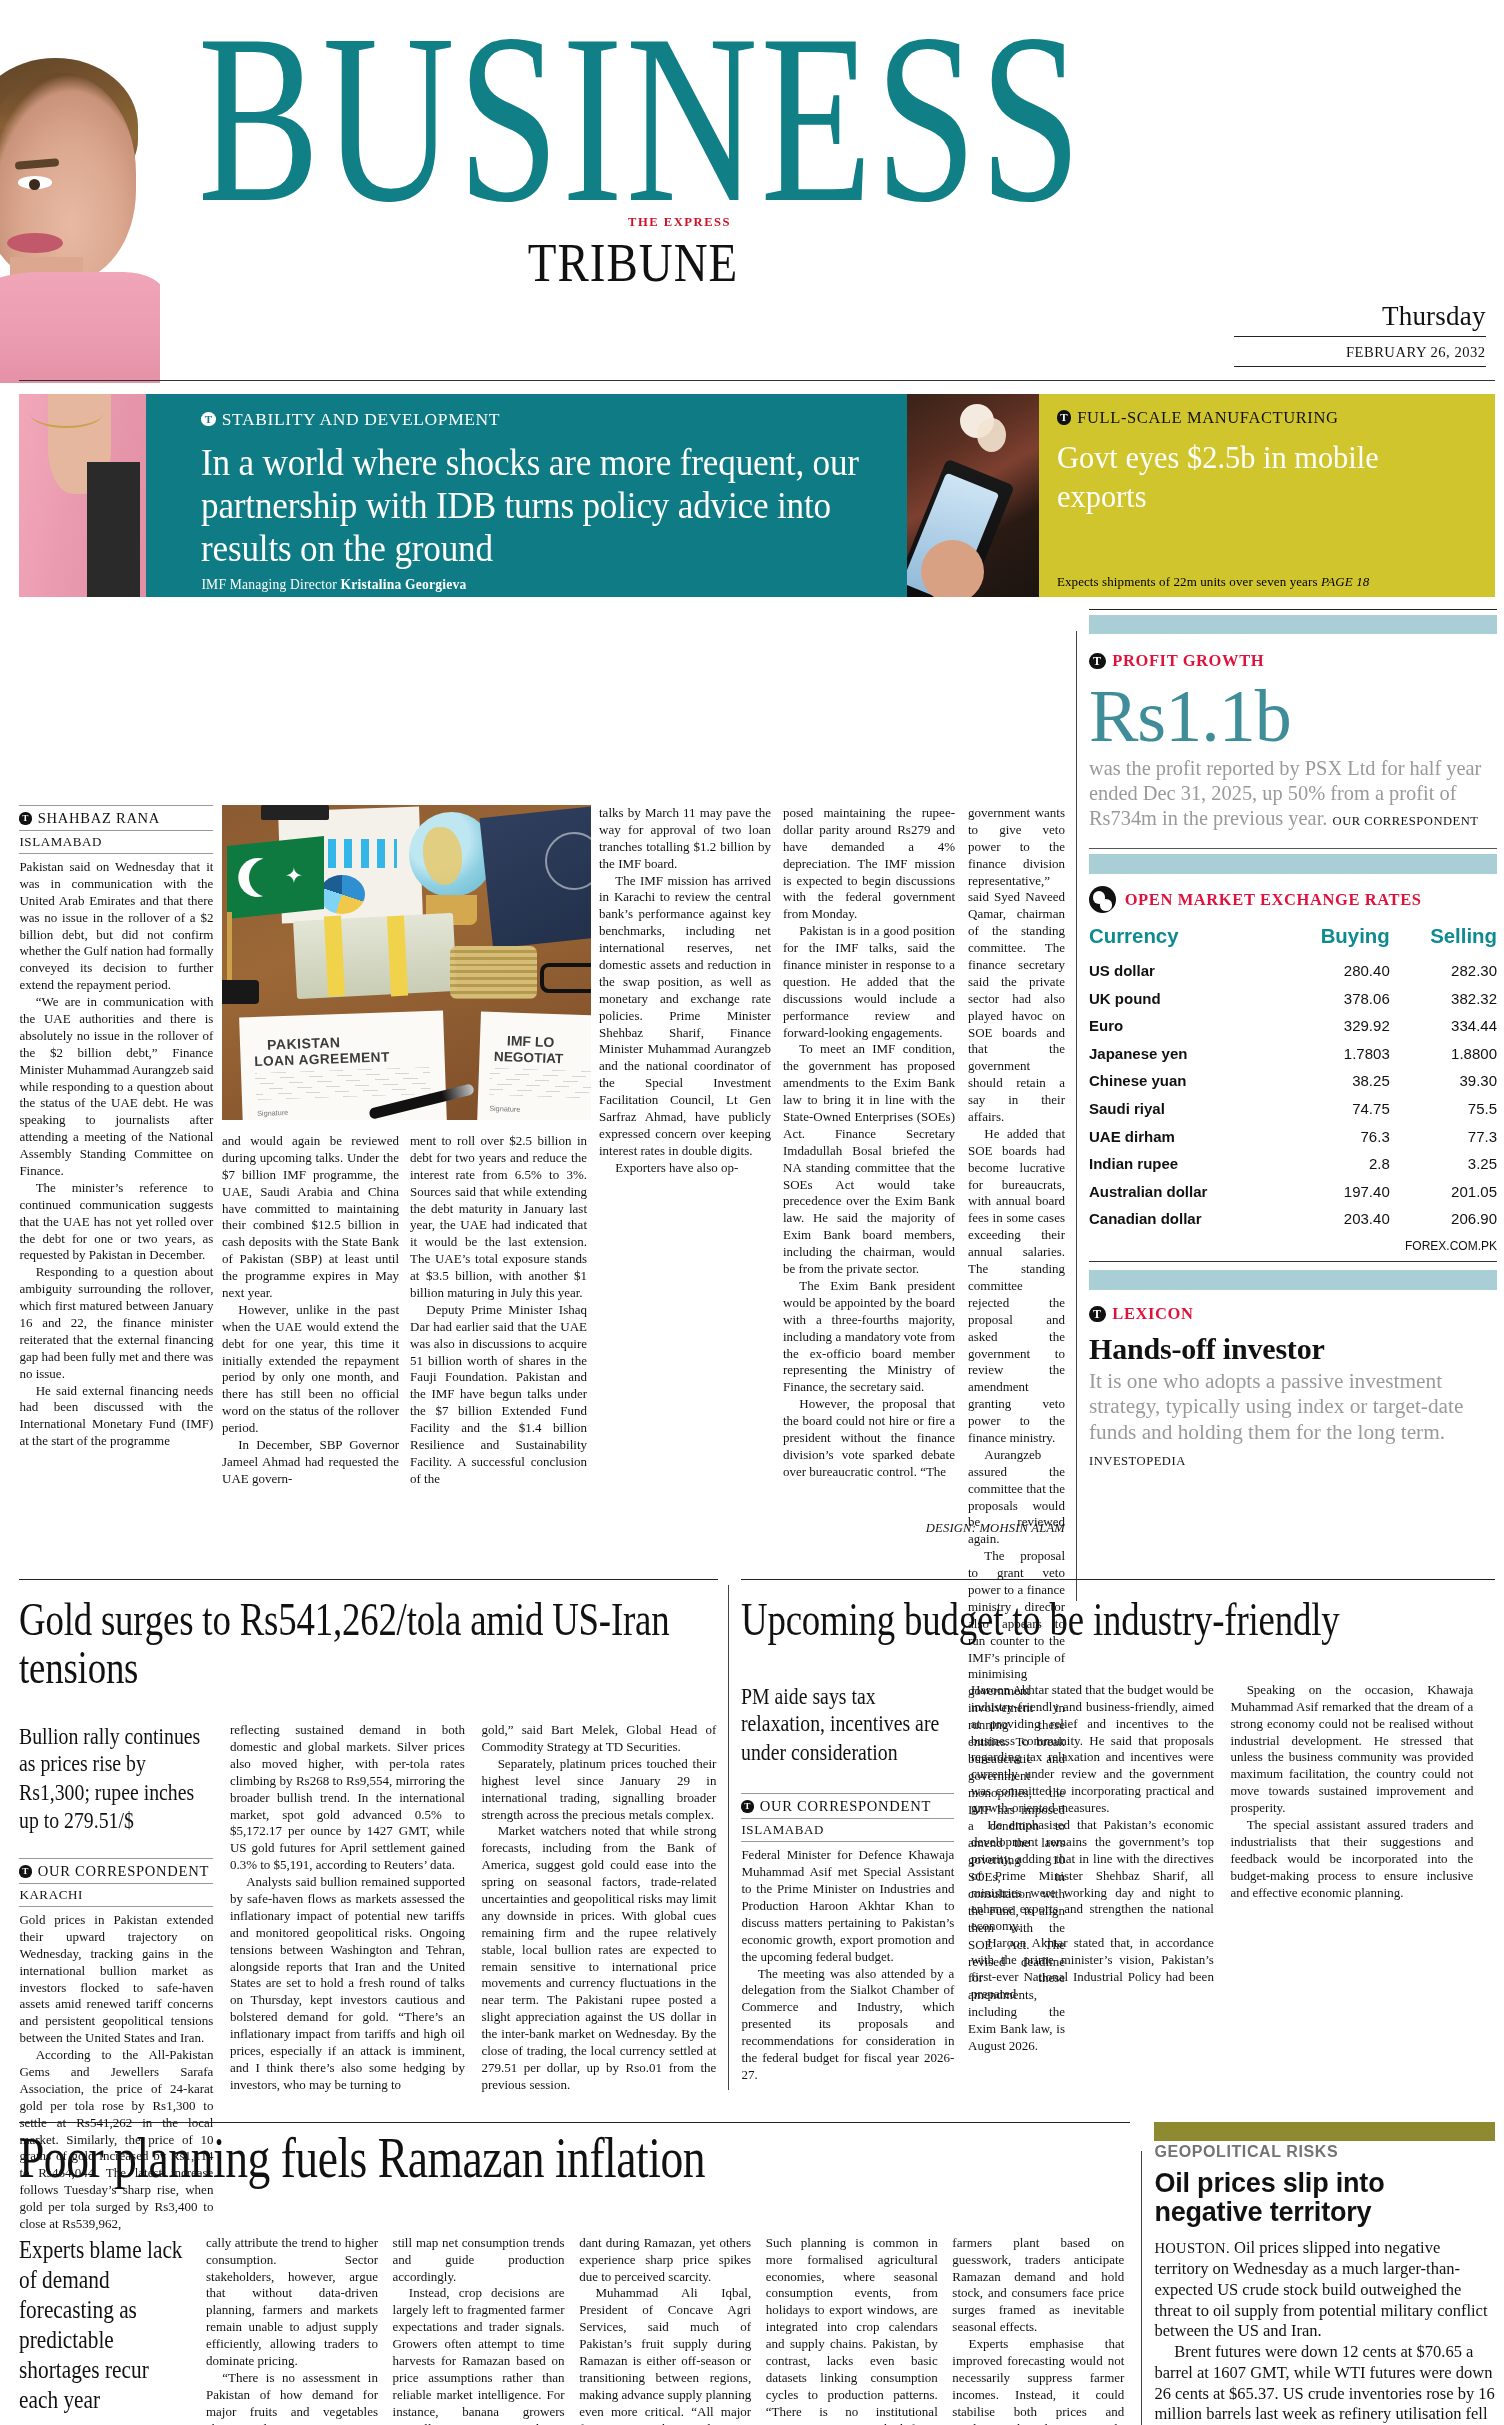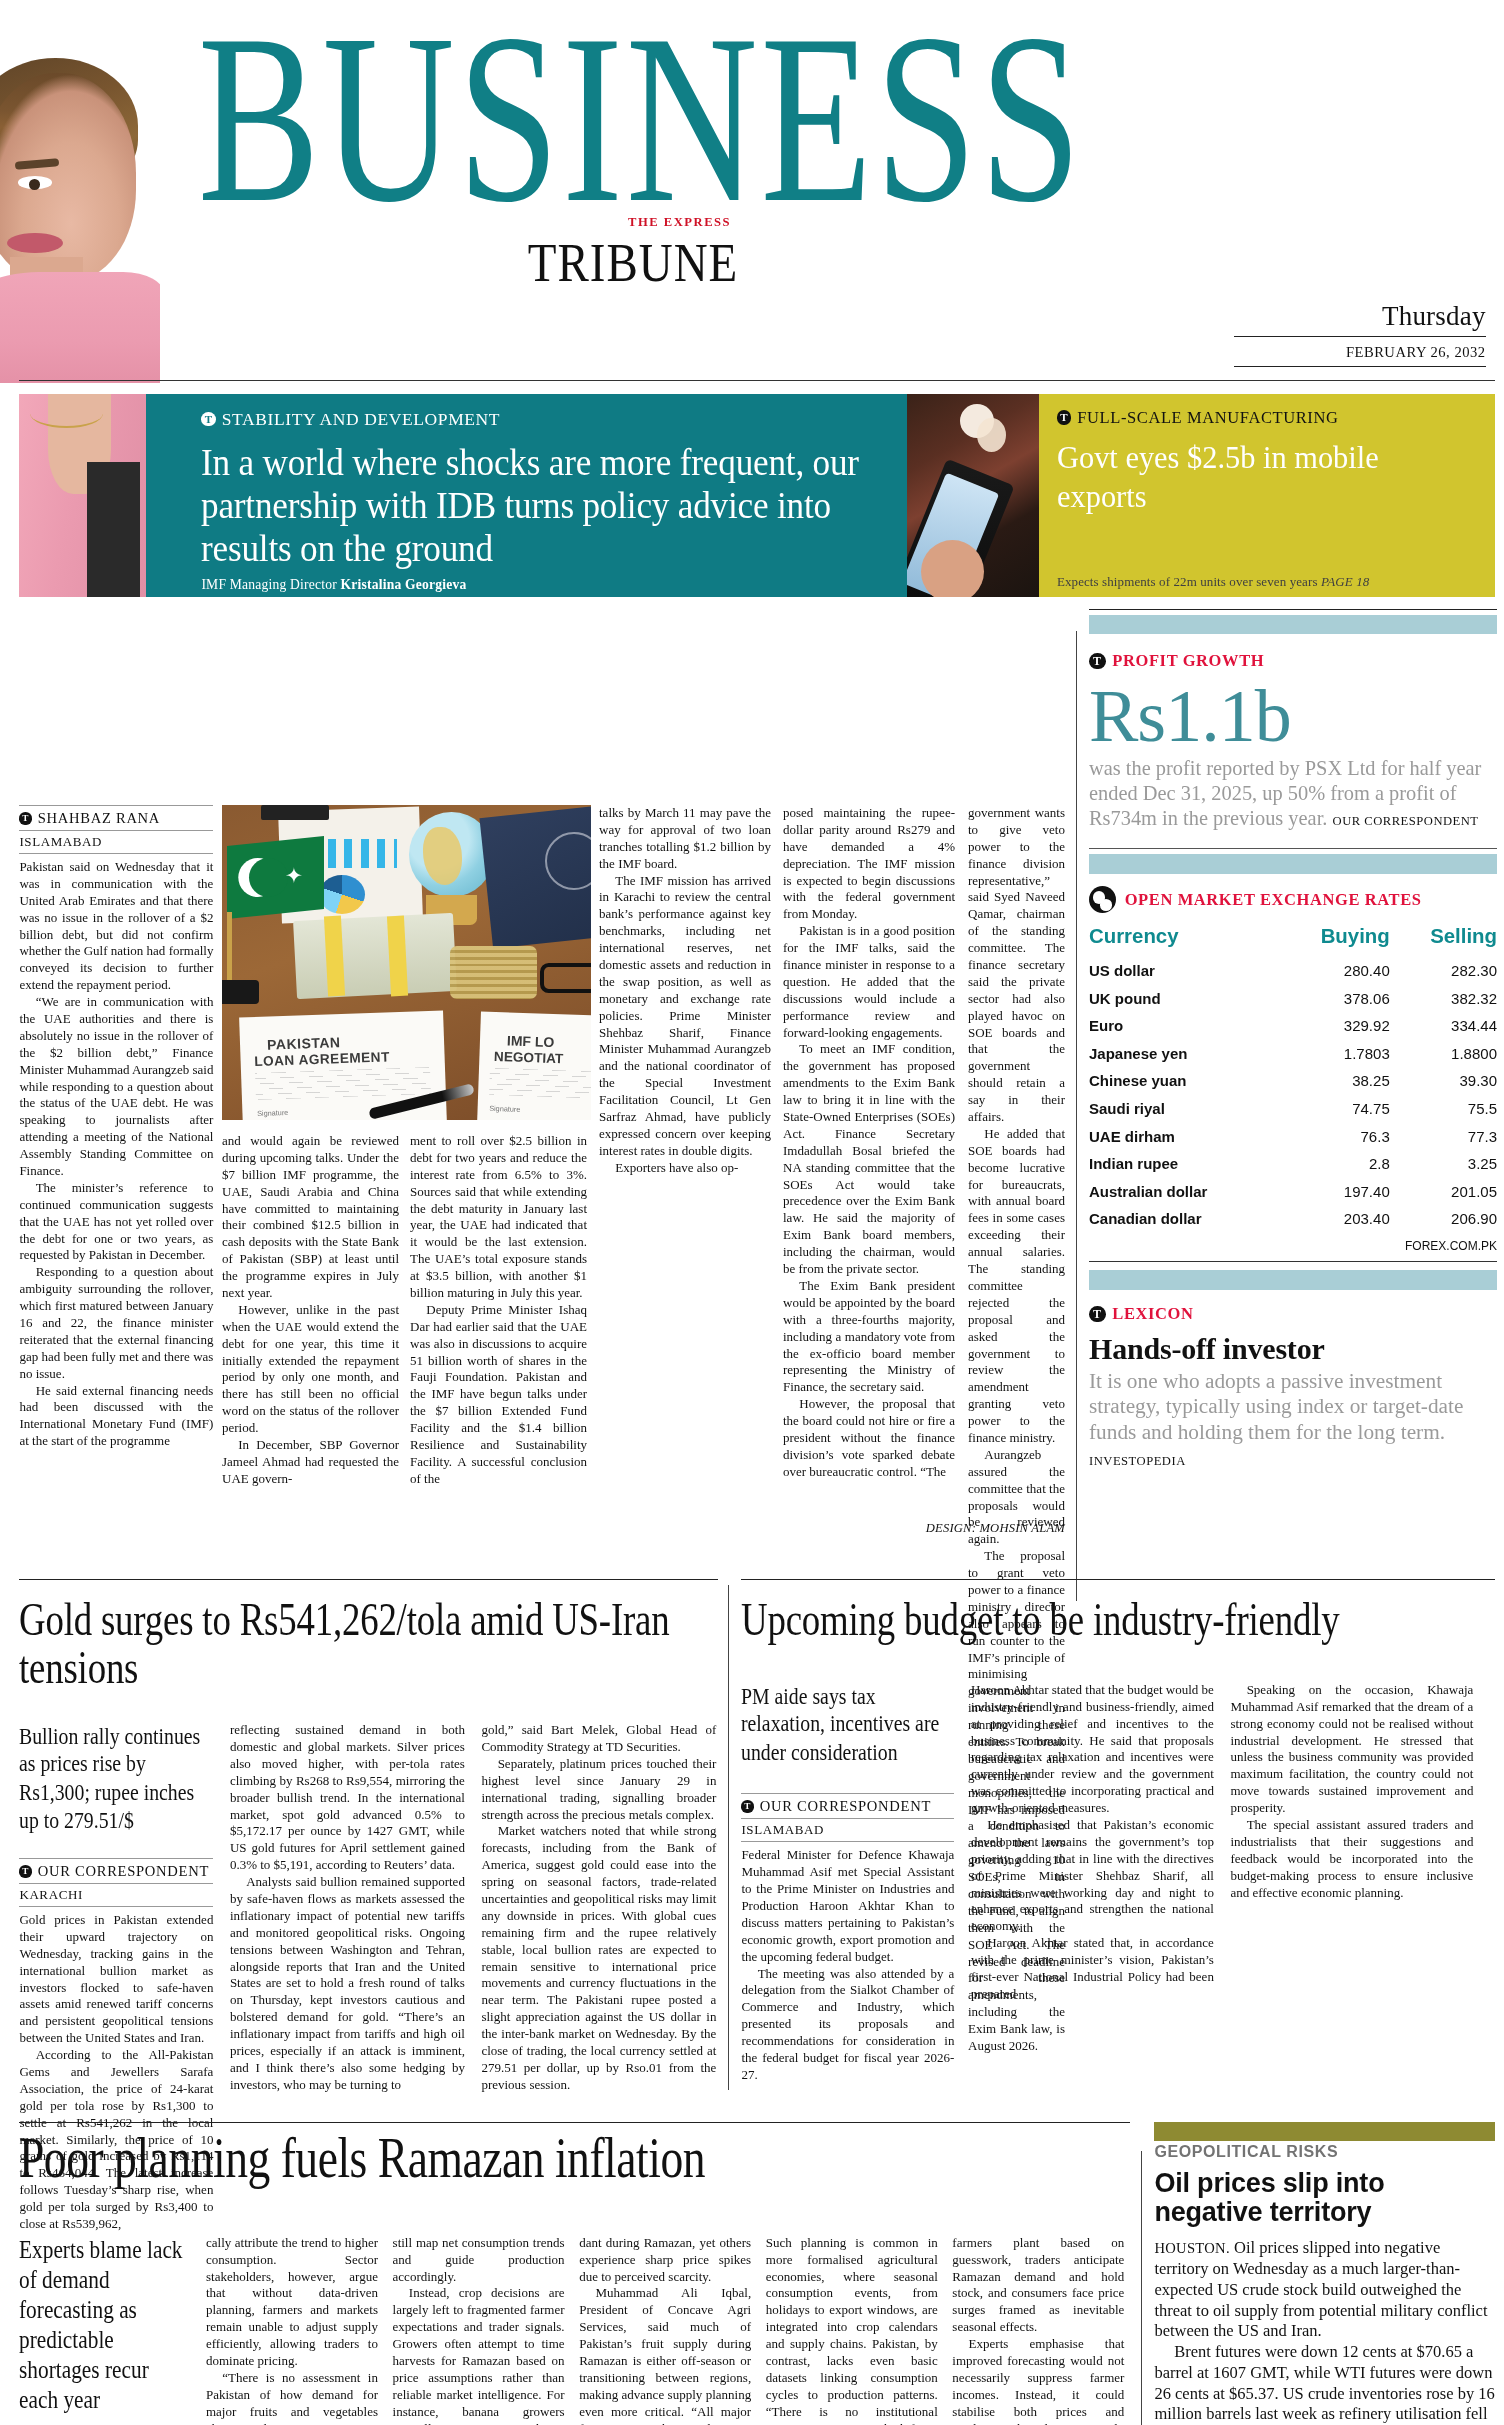--- a/index.html
+++ b/index.html
@@ -96,21 +96,21 @@
   .tr-photo { width:132px; height:203px; position:relative; overflow:hidden;
      background: linear-gradient(150deg,#3a2218 0%, #5a2f22 28%, #7d4030 46%, #2a1a14 68%, #1b1410 100%); }
   .tr-phone { position:absolute; left:9.7px; top:73px; width:73px; height:146px; background:linear-gradient(160deg,#1a1a1a,#0b0b0b); transform:rotate(22deg); border-radius:5.8px; }
   .tr-screen { position:absolute; left:14.6px; top:85px; width:57px; height:119px; background:linear-gradient(170deg,#cfe5f5,#8fb9d8); transform:rotate(22deg); border-radius:3.9px; }
   .tr-bokeh1 { position:absolute; left:53px; top:9.7px; width:34px; height:34px; border-radius:50%; background:#fdf4ea; opacity:.95;}
   .tr-bokeh2 { position:absolute; left:70px; top:24px; width:29px; height:34px; border-radius:50%; background:#f4e4d2; opacity:.9;}
   .tr-finger { position:absolute; left:13.6px; top:146px; width:63px; height:63px; border-radius:50%; background:#d9a183; }
   .tr-body { flex:1; background:#d1c52e; position:relative; padding:13.6px 15.5px 4.9px 17.5px; }
   .tr-body .kicker { color:#111; font-size:16.5px; }
   .tr-body h2 { margin:10.7px 0 0; color:#fff; font-weight:400; font-size:32px; line-height:1.22; transform:scaleX(0.95); transform-origin:left top;}
-  .tr-body .sub { position:absolute; left:17.5px; bottom:6.8px; right:13px; font-size:13px; color:#404040; letter-spacing:0.1px;margin-top:24px;}
+  .tr-body .sub { position:absolute; left:17.5px; bottom:6.8px; right:13px; font-size:13px; color:#000000; letter-spacing:0.1px;margin-top:24px;}
   .tr-body .sub i { font-style:italic; }
 
   
   .hr-thick { border-top:1.9px solid #222; }
   .hr-thin { border-top:0.7px solid #555; }
   .blueband { background:#a9ced6; height:19.4px; }
 
   
   .lead { position:absolute; left:19.4px; top:609px; width:1048px; }
   .lead h1 {
@@ -338,21 +338,21 @@
       <div class="t2">NEGOTIAT</div>
       <div class="lines"></div>
       <div class="sig">Signature</div>
     </div>
     <div class="pl-pen"></div>
   </div>
 
   <div style="position:absolute; left:19.4px; top:1130px; width:194px;">
   </div>
   <div class="col" style="position:absolute; left:222px; top:1133px; width:177px;">
-      <p class="first">and would again be reviewed during upcoming talks. Under the $7 billion IMF programme, the UAE, Saudi Arabia and China have committed to maintaining their combined $12.5 billion in cash deposits with the State Bank of Pakistan (SBP) at least until the programme expires in July next year.</p>
+      <p class="first">and would again be reviewed during upcoming talks. Under the $7 billion IMF programme, the UAE, Saudi Arabia and China have committed to maintaining their combined $12.5 billion in cash deposits with the State Bank of Pakistan (SBP) at least until the programme expires in May next year.</p>
       <p>However, unlike in the past when the UAE would extend the debt for one year, this time it initially extended the repayment period by only one month, and there has still been no official word on the status of the rollover period.</p>
       <p>In December, SBP Governor Jameel Ahmad had requested the UAE govern-</p>
     </div>
   <div class="col" style="position:absolute; left:410px; top:1133px; width:177px;">
       <p class="first">ment to roll over $2.5 billion in debt for two years and reduce the interest rate from 6.5% to 3%. Sources said that while extending the debt maturity in January last year, the UAE had indicated that it would be the last extension. The UAE’s total exposure stands at $3.5 billion, with another $1 billion maturing in July this year.</p>
       <p>Deputy Prime Minister Ishaq Dar had earlier said that the UAE was also in discussions to acquire 51 billion worth of shares in the Fauji Foundation. Pakistan and the IMF have begun talks under the $7 billion Extended Fund Facility and the $1.4 billion Resilience and Sustainability Facility. A successful conclusion of the</p>
     </div>
   <div class="col" style="position:absolute; left:599px; top:805px; width:172px;">
       <p class="first">talks by March 11 may pave the way for approval of two loan tranches totalling $1.2 billion by the IMF board.</p>
       <p>The IMF mission has arrived in Karachi to review the central bank’s performance against key benchmarks, including net international reserves, net domestic assets and reduction in the swap position, as well as monetary and exchange rate policies. Prime Minister Shehbaz Sharif, Finance Minister Muhammad Aurangzeb and the national coordinator of the Special Investment Facilitation Council, Lt Gen Sarfraz Ahmad, have publicly expressed concern over keeping interest rates in double digits.</p>

